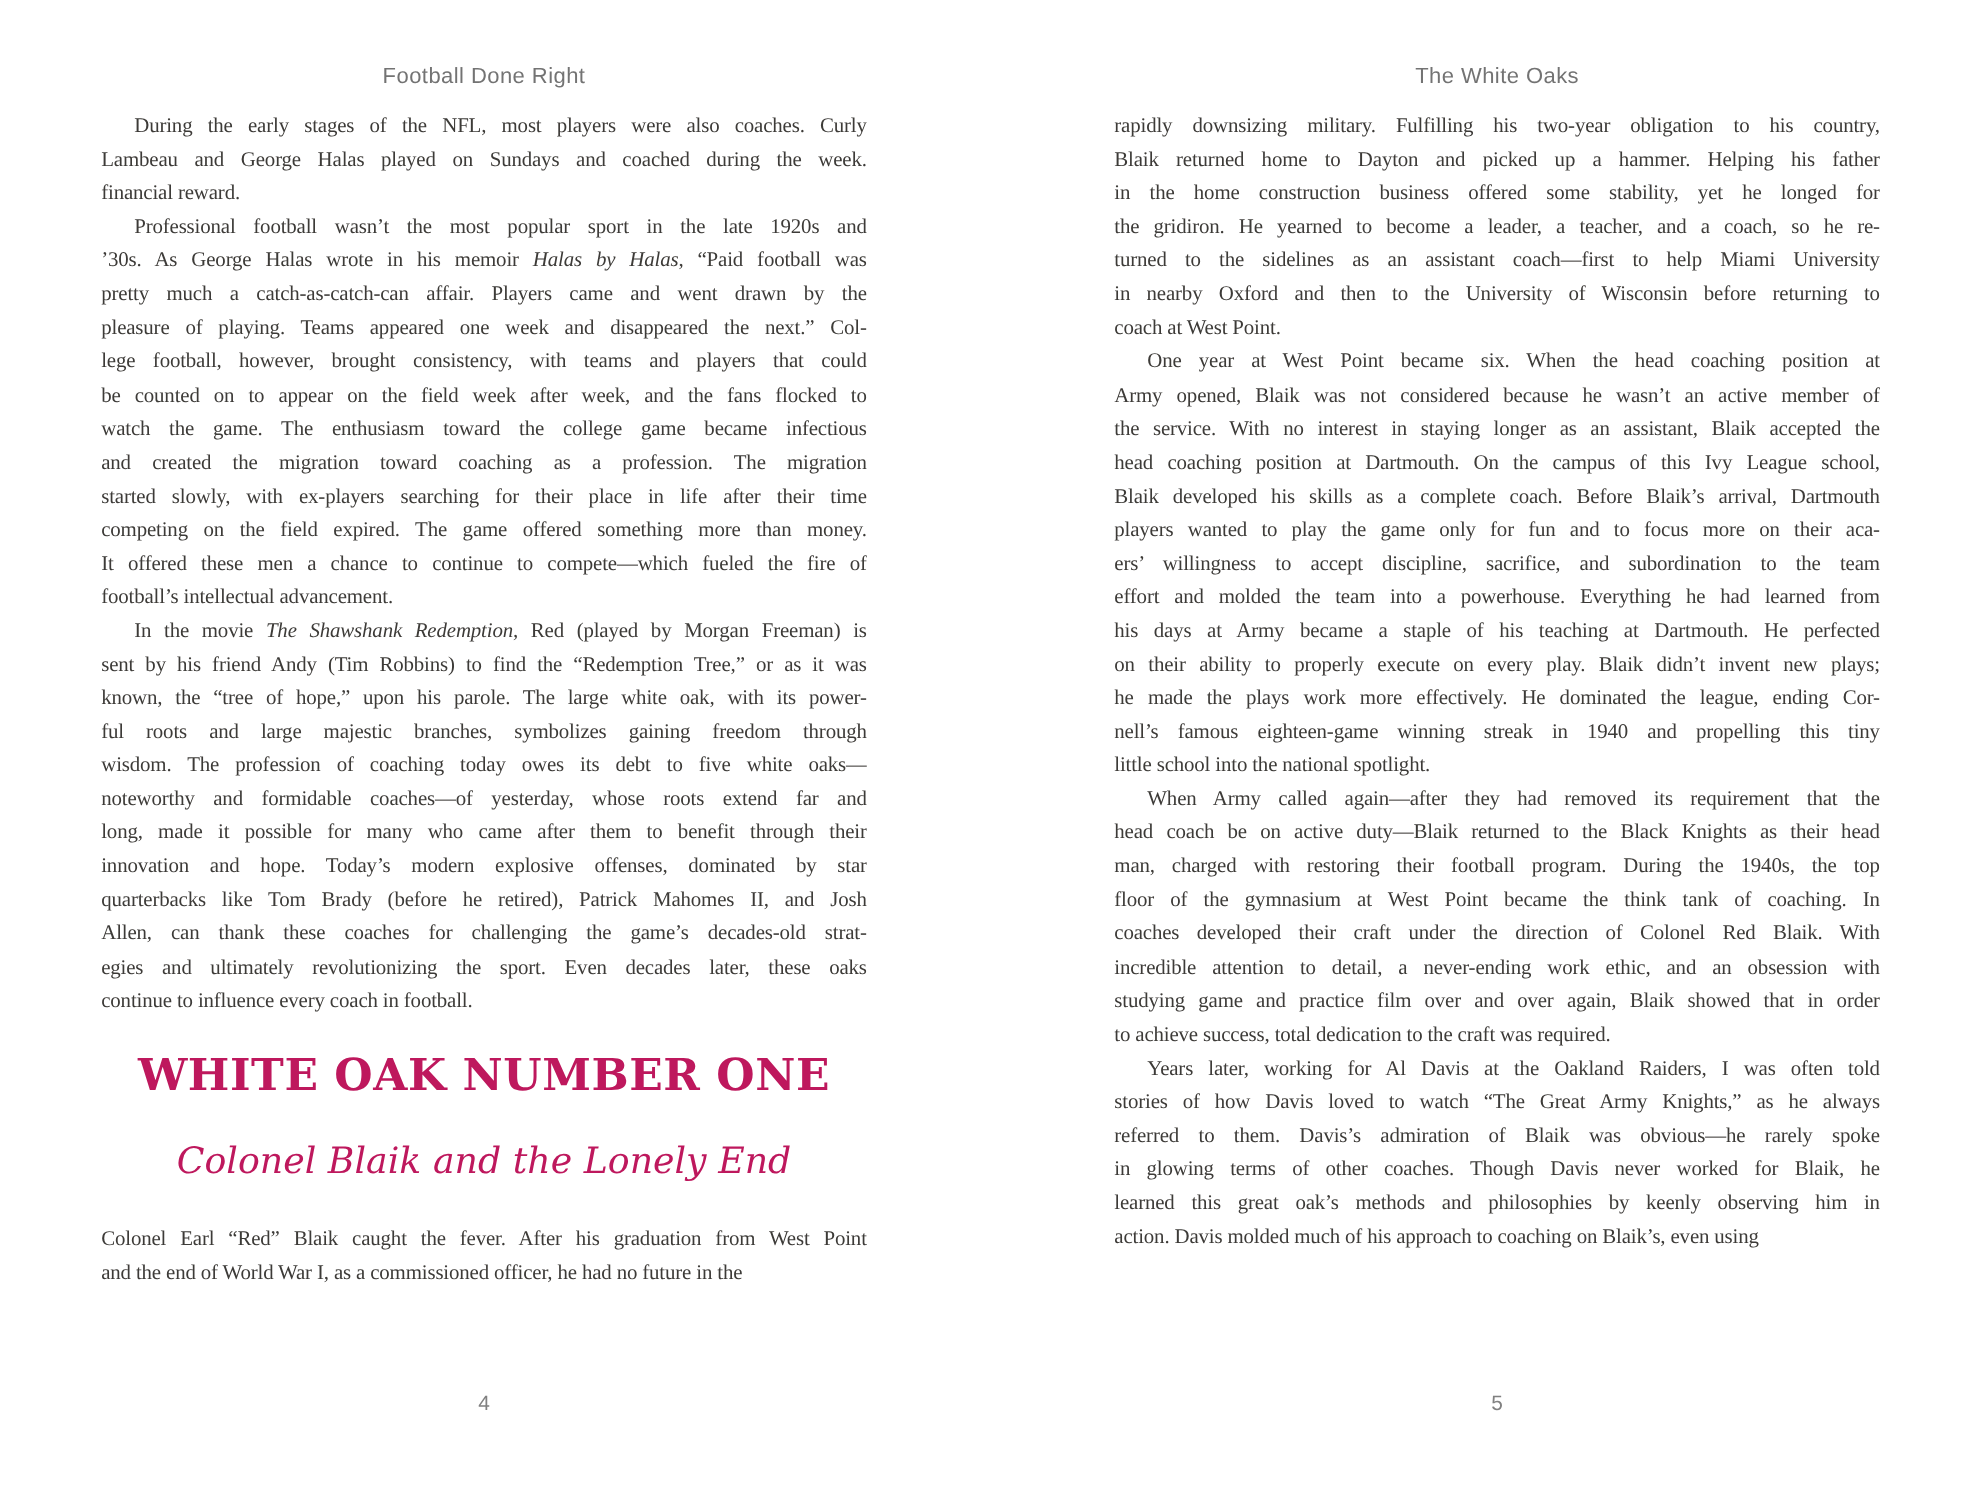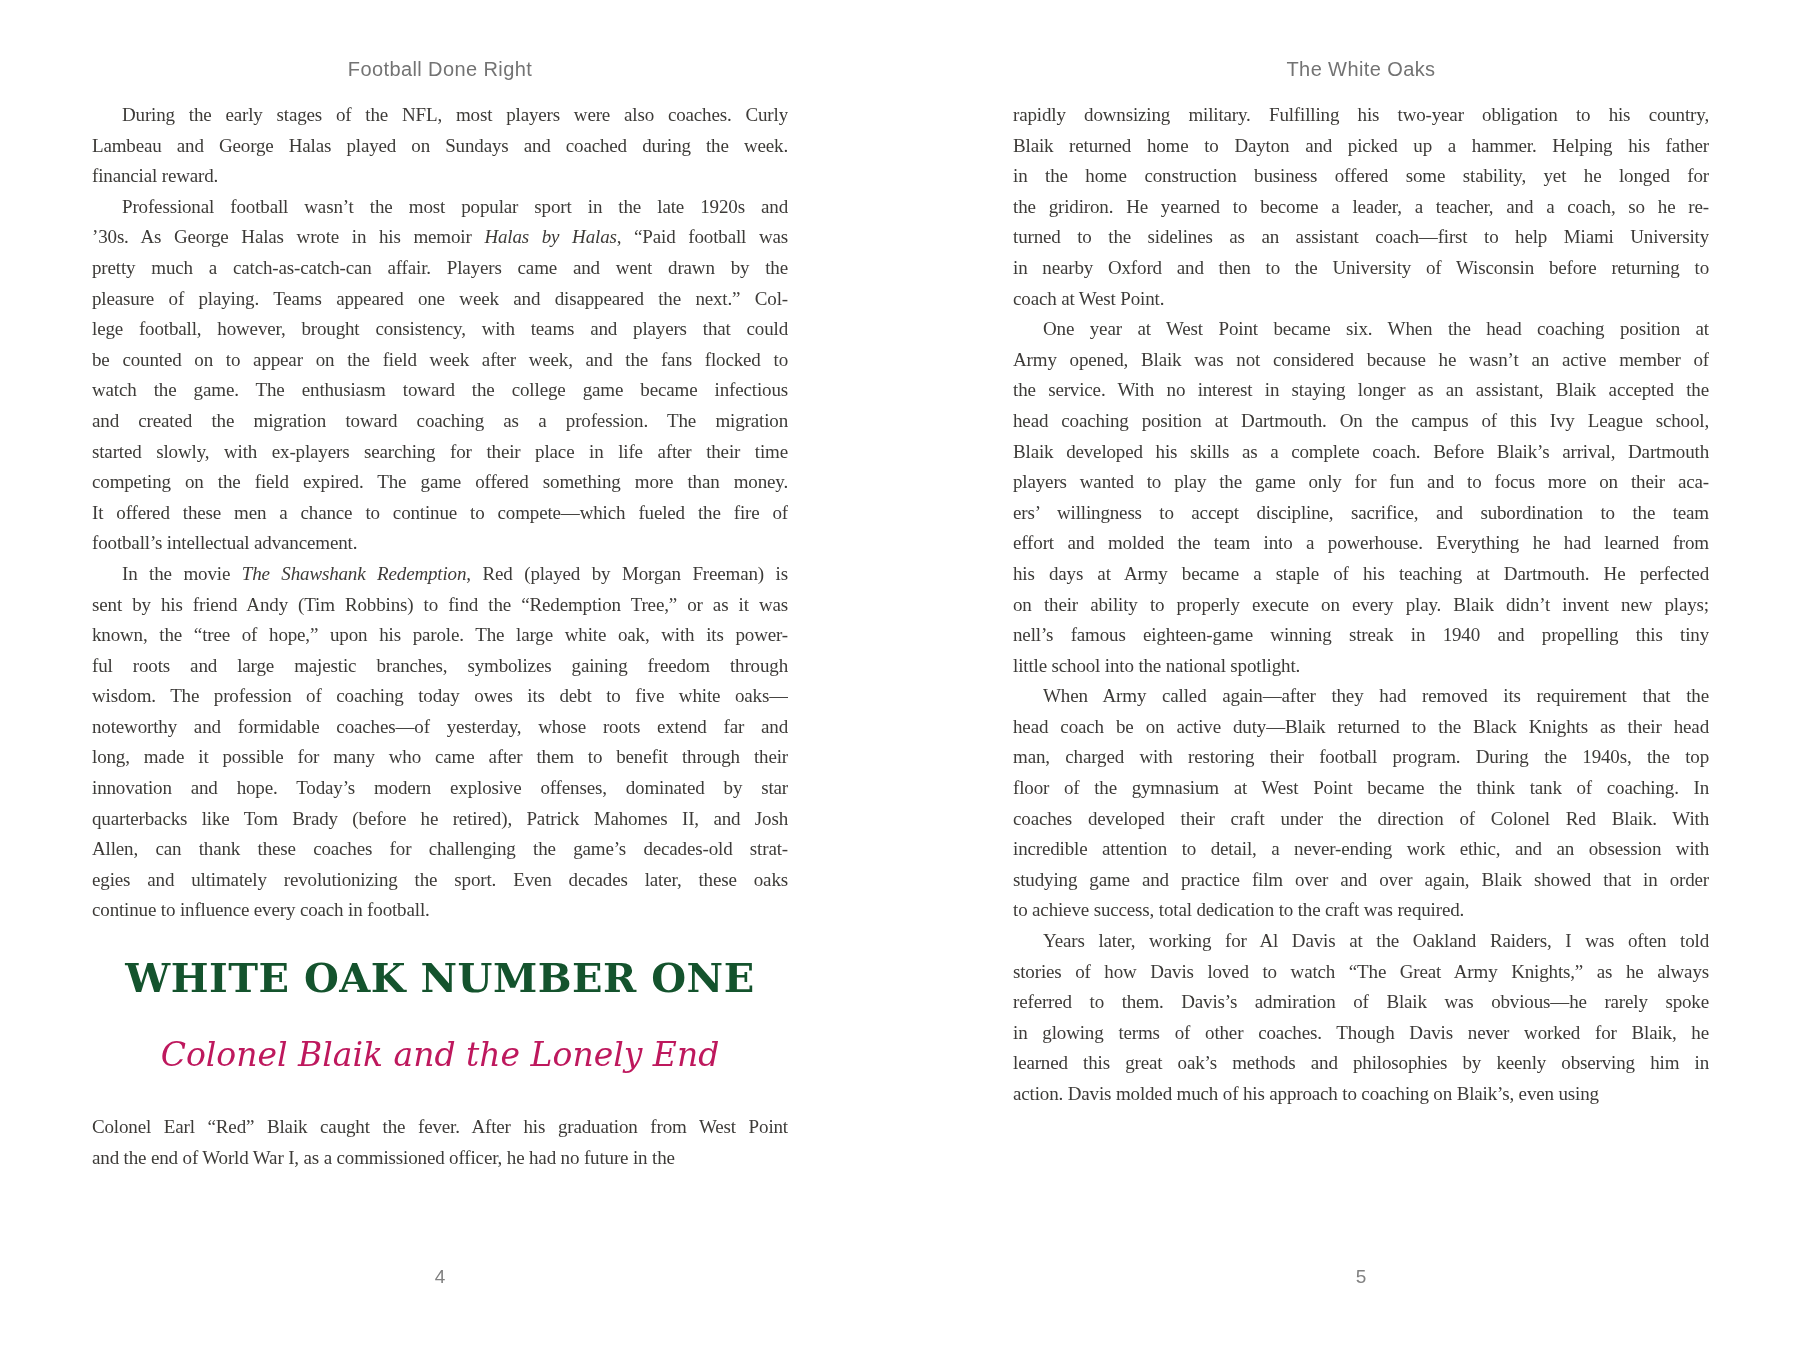--- a/index.html
+++ b/index.html
@@ -57,21 +57,21 @@
   }
   .line i { font-style: italic; }
   .chapter-heading {
     font-family: "DejaVu Serif", serif;
     font-weight: bold;
     font-size: 40px;
     line-height: 48px;
     margin-top: 28px;
     text-align: center;
     letter-spacing: 0.5px;
-    color: #14532d;
+    color: #be185d;
   }
   .chapter-subheading {
     font-family: "DejaVu Serif", serif;
     font-style: italic;
     font-size: 33px;
     line-height: 44px;
     margin-top: 31px;
     text-align: center;
     color: #be185d;
   }
@@ -143,20 +143,21 @@
         <div class="line indent">One year at West Point became six. When the head coaching position at</div>
         <div class="line">Army opened, Blaik was not considered because he wasn’t an active member of</div>
         <div class="line">the service. With no interest in staying longer as an assistant, Blaik accepted the</div>
         <div class="line">head coaching position at Dartmouth. On the campus of this Ivy League school,</div>
         <div class="line">Blaik developed his skills as a complete coach. Before Blaik’s arrival, Dartmouth</div>
         <div class="line">players wanted to play the game only for fun and to focus more on their aca-</div>
         <div class="line">ers’ willingness to accept discipline, sacrifice, and subordination to the team</div>
         <div class="line">effort and molded the team into a powerhouse. Everything he had learned from</div>
         <div class="line">his days at Army became a staple of his teaching at Dartmouth. He perfected</div>
         <div class="line">on their ability to properly execute on every play. Blaik didn’t invent new plays;</div>
+        <div class="line">he made the plays work more effectively. He dominated the league, ending Cor-</div>
         <div class="line">nell’s famous eighteen-game winning streak in 1940 and propelling this tiny</div>
         <div class="line last">little school into the national spotlight.</div>
         <div class="line indent">When Army called again—after they had removed its requirement that the</div>
         <div class="line">head coach be on active duty—Blaik returned to the Black Knights as their head</div>
         <div class="line">man, charged with restoring their football program. During the 1940s, the top</div>
         <div class="line">floor of the gymnasium at West Point became the think tank of coaching. In</div>
         <div class="line">coaches developed their craft under the direction of Colonel Red Blaik. With</div>
         <div class="line">incredible attention to detail, a never-ending work ethic, and an obsession with</div>
         <div class="line">studying game and practice film over and over again, Blaik showed that in order</div>
         <div class="line last">to achieve success, total dedication to the craft was required.</div>

